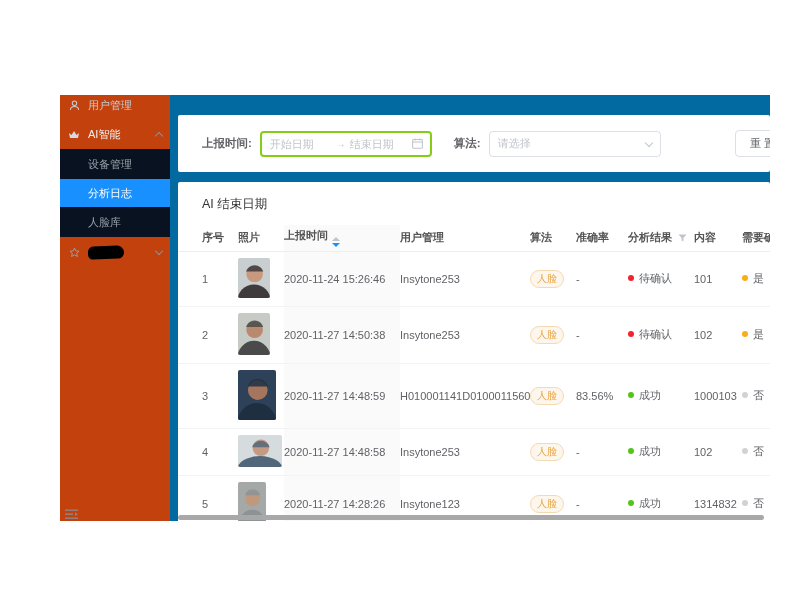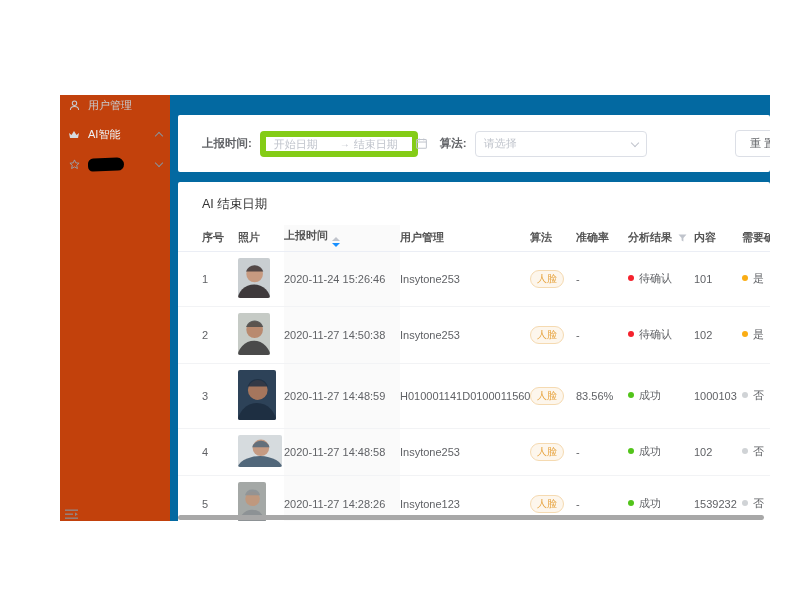--- a/index.html
+++ b/index.html
@@ -24,21 +24,21 @@
   .chev { width:6px; height:6px; border-right:1.4px solid #8a919a; border-bottom:1.4px solid #8a919a; display:inline-block; }
   .chev.up { transform:rotate(-135deg); margin-top:3px; }
   .chev.down { transform:rotate(45deg); margin-bottom:3px; }
   .collapse-btn { position:absolute; left:5px; bottom:4px; width:14px; height:11px; opacity:.85; cursor:pointer; }
 
   
   .content { position:relative; flex:1; background:#0369a1; overflow:hidden; }
   .card { background:#fff; margin-left:8px; }
   .filter-card { margin-top:20px; height:57px; display:flex; align-items:center; padding-left:24px; position:relative; border-radius:2px; }
   .flabel { font-size:11.5px; color:#606266; font-weight:600; margin-right:8px; white-space:nowrap; }
-  .date-range { display:flex; align-items:center; width:158px; height:26px; border:6px solid #84cc16; border-radius:4px; padding:0 8px; background:#fff; }
+  .date-range { display:flex; align-items:center; width:172px; height:26px; border:2px solid #84cc16; border-radius:4px; padding:0 8px; background:#fff; }
   .date-range input { border:none; outline:none; width:62px; font-size:11px; color:#606266; background:transparent; font-family:inherit; }
   .date-range input::placeholder { color:#c0c4cc; }
   .range-sep { color:#c0c4cc; font-size:10px; margin:0 4px; }
   .cal-icon { margin-left:auto; color:#c0c4cc; }
   .algo-label { margin-left:22px; }
   .select-box { display:flex; align-items:center; width:172px; height:26px; border:1px solid #dcdfe6; border-radius:4px; padding:0 8px; background:#fff; cursor:pointer;gap:40px; }
   .select-box .ph { font-size:11px; color:#c0c4cc; }
   .select-box .chevron { margin-left:auto; width:6px; height:6px; border-right:1.3px solid #c0c4cc; border-bottom:1.3px solid #c0c4cc; transform:rotate(45deg); margin-bottom:2px; }
   .reset-btn { position:absolute; left:557px; top:15px; height:27px; padding:0 14px; background:#fff; border:1px solid #dcdfe6; border-radius:4px; font-size:11px; color:#606266; cursor:pointer; white-space:nowrap; font-family:inherit; }
 
@@ -81,20 +81,31 @@
     <div class="side-item item-ai">
       <span class="micon">
         <svg width="12" height="11" viewBox="0 0 12 11">
             <path d="M1 4 L3.5 6 L6 2 L8.5 6 L11 4 L10 9 L2 9 Z" fill="#d6dadf"></path>
           </svg>
       </span>
       <span>AI智能</span>
       <span class="arrow chev up"></span>
     </div>
 
+    <div class="submenu">
+      <div class="sub-item">
+        <span>设备管理</span>
+      </div>
+      <div class="sub-item selected">
+        <span>分析日志</span>
+      </div>
+      <div class="sub-item">
+        <span>人脸库</span>
+      </div>
+    </div>
 
     <div class="side-item item-redacted">
       <span class="micon">
         <svg width="11" height="11" viewBox="0 0 12 12">
             <path d="M6 1 L7.4 4.2 L11 4.6 L8.4 6.9 L9.2 10.4 L6 8.6 L2.8 10.4 L3.6 6.9 L1 4.6 L4.6 4.2 Z" fill="none" stroke="#9aa2ab" stroke-width="1"></path>
           </svg>
       </span>
       <span class="redact-blob"></span>
       <span class="arrow chev down"></span>
     </div>
@@ -249,21 +260,21 @@
      <rect width="28" height="42" fill="#a4a8a6"></rect>
      <circle cx="14.56" cy="16.8" r="7.28" fill="#bf987e"></circle>
      <path d="M14.56 7.56 a7.5600000000000005 7.5600000000000005 0 0 0 -7.5600000000000005 5.6000000000000005 l15.120000000000001 0 a7.5600000000000005 7.5600000000000005 0 0 0 -7.5600000000000005 -5.6000000000000005" fill="#8d9295" opacity="0.85"></path>
      <ellipse cx="14" cy="45.36" rx="14.56" ry="17.64" fill="#8d9295"></ellipse>
    </svg></span></td>
     <td class="time-col">2020-11-27 14:28:26</td>
     <td>Insytone123</td>
     <td><span class="tag">人脸</span></td>
     <td>-</td>
     <td><span class="dot" style="background: rgb(82, 196, 26);"></span><span>成功</span></td>
-    <td>1539232</td>
+    <td>1314832</td>
     <td><span class="dot" style="background: rgb(208, 211, 214);"></span><span>否</span></td>
   </tr>
 
 </tbody>
       </table>
     </div>
 
     <div class="hscroll"></div>
   </main>
 </div>

